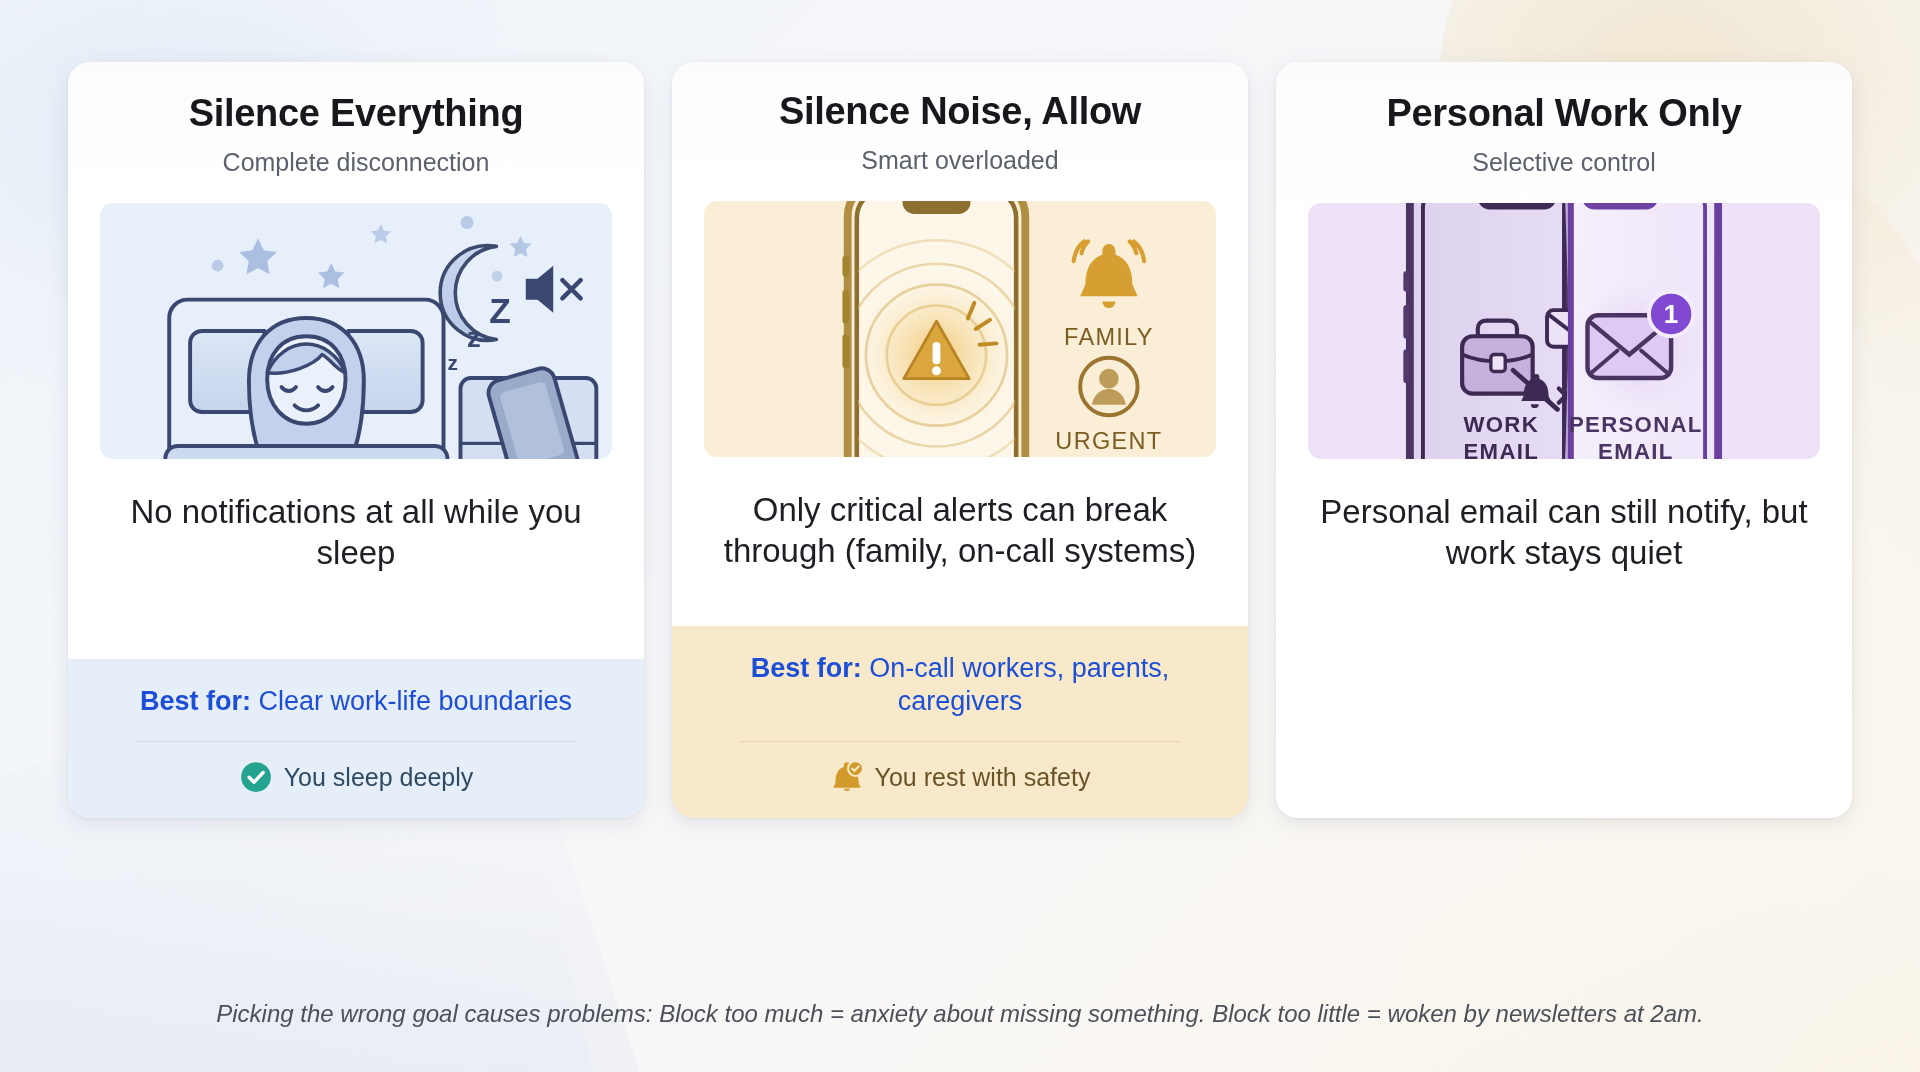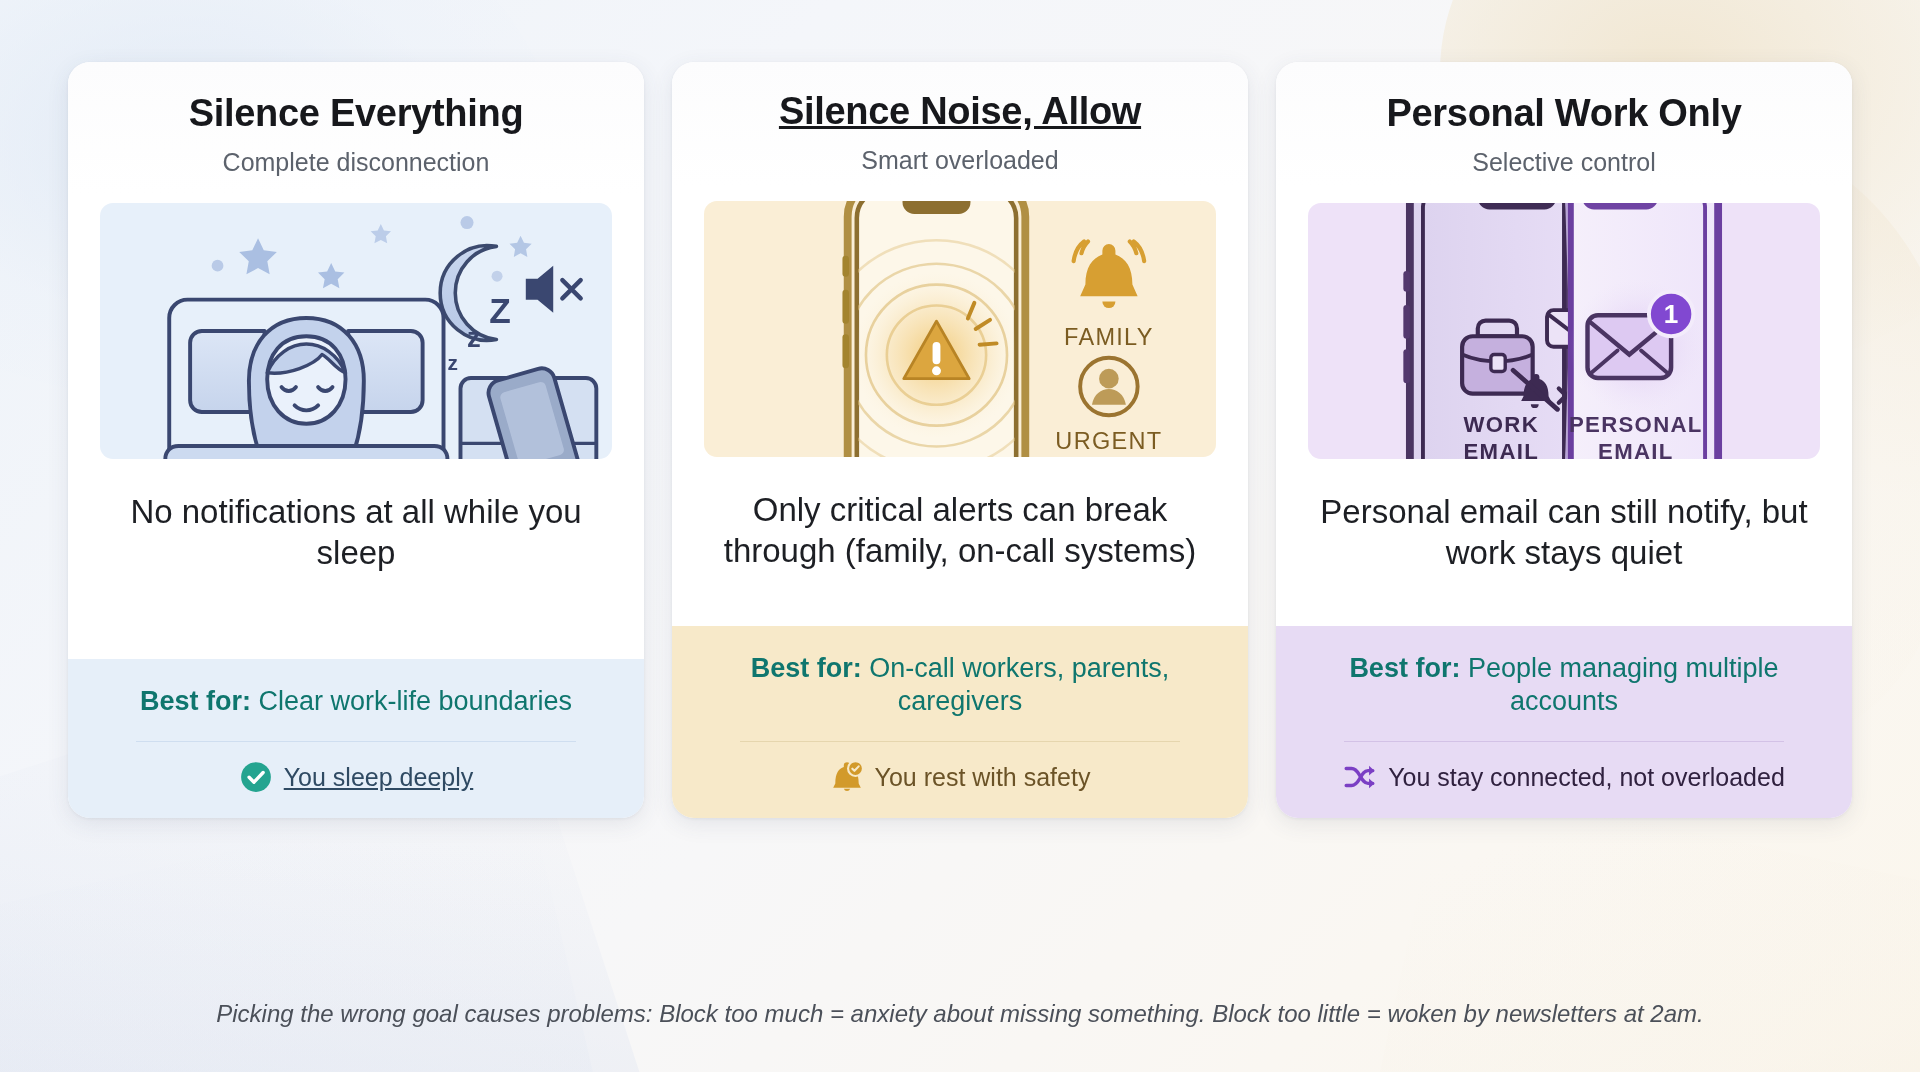--- a/index.html
+++ b/index.html
@@ -95,21 +95,21 @@
   }
 
   .title {
     font-size: 38px;
     font-weight: 700;
     color: #17181c;
     text-align: center;
     line-height: 1.13;
     letter-spacing: -0.3px;
   }
-  .title.two-line { margin-top: -2px; text-decoration: underline; }
+  .title.two-line { margin-top: -2px; }
   .subtitle {
     margin-top: 13px;
     font-size: 25px;
     color: #5c626c;
     text-align: center;
     font-weight: 400;
   }
 
   .illo {
     margin: 26px auto 0 auto;
@@ -137,39 +137,39 @@
   .card-foot {
     padding: 26px 34px 24px 34px;
   }
   .card-foot.blue   { background: #e6eff9; }
   .card-foot.amber  { background: #f7e9c9; }
   .card-foot.purple { background: #e7dbf4; }
 
   .bestfor {
     font-size: 27px;
     line-height: 1.25;
-    color: #0f766e;
+    color: #1d4ed8;
     text-align: center;
   }
   .bestfor b { font-weight: 700; }
 
   .rule { height: 1px; margin: 22px 34px 0 34px; }
   .rule.blue   { background: #cfdef0; }
   .rule.amber  { background: #e6d6ae; }
   .rule.purple { background: #d3c2e6; }
 
   .outcome {
     margin-top: 18px;
     display: flex;
     align-items: center;
     justify-content: center;
     gap: 11px;
   }
   .outcome-txt { font-size: 25px; }
-  .outcome-txt.blue   { color: #2f4a63; text-decoration: underline; }
+  .outcome-txt.blue   { color: #2f4a63; }
   .outcome-txt.amber  { color: #6b5327; }
   .outcome-txt.purple { color: #30213f; }
   .outcome-ico { width: 34px; height: 34px; flex: none; display:block; }
 
   
   .caption {
     position: absolute;
     left: 0; right: 0;
     top: 1000px;
     text-align: center;
@@ -439,34 +439,18 @@
               </g>
               <text x="251" y="205" text-anchor="middle" font-family="Liberation Sans, sans-serif" font-size="17" font-weight="700" fill="#4a3462" letter-spacing="1">PERSONAL</text>
               <text x="251" y="226" text-anchor="middle" font-family="Liberation Sans, sans-serif" font-size="17" font-weight="700" fill="#4a3462" letter-spacing="1">EMAIL</text>
             </g>
           </svg>
         </div>
 
         <div class="desc">Personal email can still notify, but work stays quiet</div>
       </div>
 
-      <div class="card-foot purple">
-        <div class="bestfor">
-          <b>Best for:</b>
-          <span>People managing multiple accounts</span>
-        </div>
-        <div class="rule purple"></div>
-        <div class="outcome">
-          <svg class="outcome-ico" viewBox="0 0 32 32">
-            <path d="M3 8h5c3.6 0 5.4 2.4 7.6 6.2C17.8 18 19.6 22 23.5 22H28" fill="none" stroke="#7b3fc4" stroke-width="3.2" stroke-linecap="round"></path>
-            <path d="M3 24h5c3.6 0 5.4-2.4 7.6-6.2C17.8 14 19.6 10 23.5 10H28" fill="none" stroke="#7b3fc4" stroke-width="3.2" stroke-linecap="round"></path>
-            <path d="M24.5 5.5L29.5 10l-5 4.5z" fill="#7b3fc4"></path>
-            <path d="M24.5 17.5L29.5 22l-5 4.5z" fill="#7b3fc4"></path>
-          </svg>
-          <span class="outcome-txt purple">You stay connected, not overloaded</span>
-        </div>
-      </div>
     </div>
 
   </div>
 
   <div class="caption">Picking the wrong goal causes problems: Block too much = anxiety about missing something. Block too little = woken by newsletters at 2am.</div>
 </div>
 
 </body></html>

